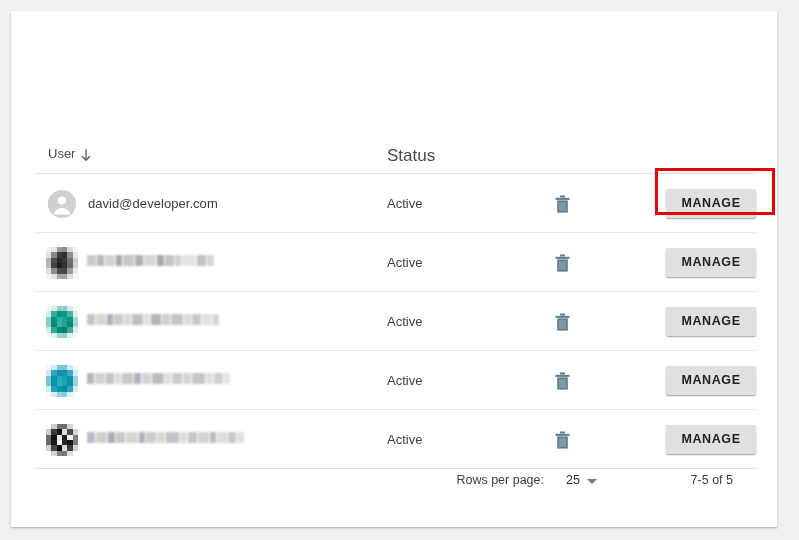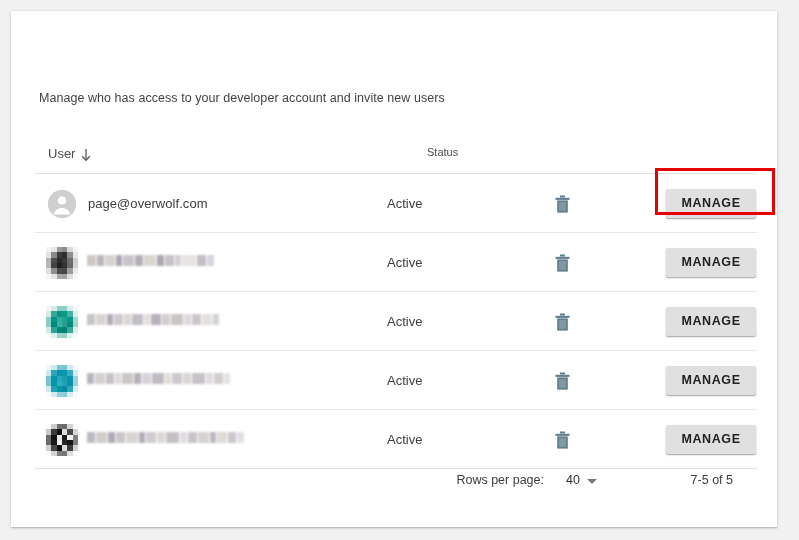--- a/index.html
+++ b/index.html
@@ -103,23 +103,22 @@
     display: inline-block;
     width: 12px;
     height: 14px;
     position: relative;
     top: 1px;
   }
   .col-status {
     position: absolute;
     left: 352px;
     top: 11px;
-    font-size: 11px;
+    font-size: 17px;
     color: #4a4a4a;
-    margin-left: 40px;
   }
 
   .row {
     position: relative;
     height: 58px;
     border-bottom: 1px solid #e8e8e8;
   }
   .row:last-of-type { border-bottom: 1px solid #e0e0e0; }
 
   .avatar {
@@ -262,21 +261,20 @@
     font-size: 12.5px;
     color: #3d3d3d;
     white-space: nowrap;
   }
 </style>
 </head>
 <body>
 
 <div class="card">
 
-  <div class="subtitle">Manage who has access to your developer account and invite new users</div>
 
 
   <div class="table">
 
     <div class="header-row">
       <div class="col-user">
         <span>User</span>
         <span class="sort-arrow">
           <svg width="12" height="14" viewBox="0 0 12 14" aria-hidden="true">
             <path d="M6 1 L6 11.5" stroke="#5a5a5a" stroke-width="1.3" fill="none"></path>
@@ -288,21 +286,21 @@
     </div>
 
     <div class="row">
       <div class="avatar">
         <svg width="28" height="28" viewBox="0 0 28 28" aria-hidden="true">
           <circle cx="14" cy="14" r="14" fill="#cfcfcf"></circle>
           <circle cx="14" cy="10.5" r="4.1" fill="#ffffff"></circle>
           <path d="M5.6 24.5c1.1-4.2 4.4-6.5 8.4-6.5s7.3 2.3 8.4 6.5z" fill="#ffffff"></path>
         </svg>
       </div>
-      <div class="user-email">page@overwolf.com</div>
+      <div class="user-email">david@developer.com</div>
       <div class="status">Active</div>
       <div class="trash-cell">
         <svg width="15" height="18" viewBox="0 0 15 18" aria-hidden="true">
           <rect x="5" y="0.5" width="5" height="2" fill="#5f7d8c"></rect>
           <rect x="0.5" y="2.8" width="14" height="2.1" fill="#5f7d8c"></rect>
           <rect x="2.2" y="5.4" width="10.6" height="12.2" fill="#5f7d8c"></rect>
           <rect x="3.9" y="7.1" width="7.2" height="8.8" fill="#7f98a4"></rect>
         </svg>
       </div>
       <button class="mat-button manage-btn">MANAGE</button>
@@ -584,21 +582,21 @@
         </svg>
       </div>
       <button class="mat-button manage-btn">MANAGE</button>
     </div>
 
   </div>
 
   <div class="paginator">
     <div class="rows-label">Rows per page:</div>
     <div class="rows-select">
-      <span>40</span>
+      <span>25</span>
       <span class="caret"></span>
     </div>
     <div class="range-label">7-5 of 5</div>
   </div>
 
   <div class="highlight-box"></div>
 
 </div>
 
 </body></html>

